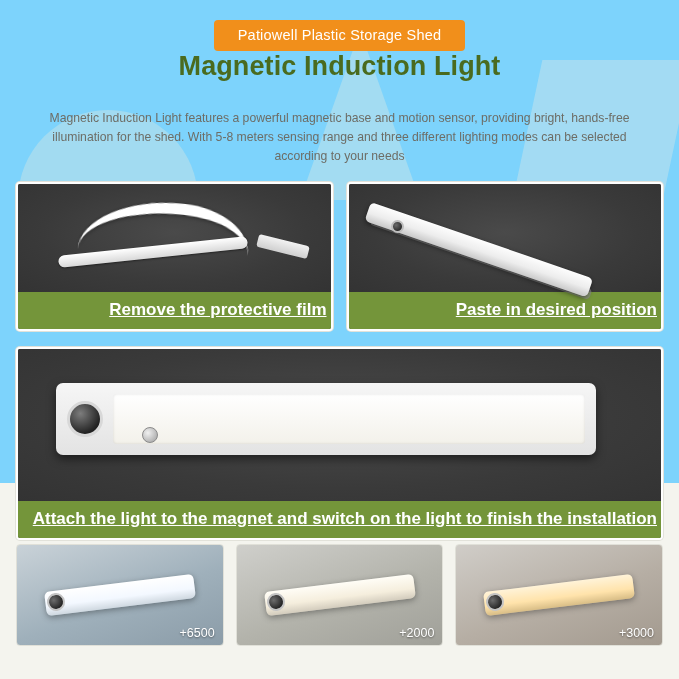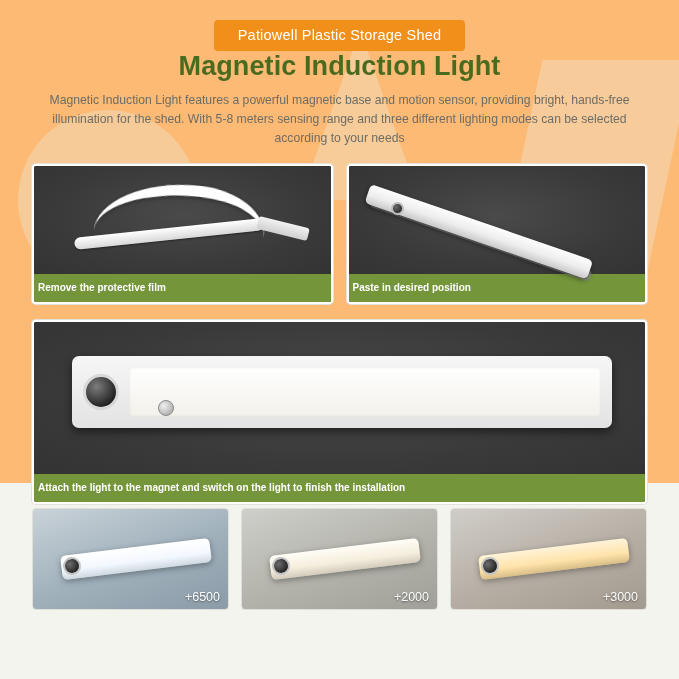--- a/index.html
+++ b/index.html
@@ -5,22 +5,22 @@
   * { box-sizing: border-box; margin: 0; padding: 0; }
   html, body {
     width: 679px; height: 679px;
     font-family: "Liberation Sans", sans-serif;
     background: #f4f4ee;
     overflow: hidden;
   }
   .page {
     position: relative;
     width: 679px; height: 483px;
-    background: #fdba74;
-    padding: 0 32px;
+    background: #7dd3fc;
+    padding: 0 16px;
   }
   
   .wm {
     position: absolute;
     opacity: 0.35;
     pointer-events: none;
   }
   .wm1 {
     left: 18px; top: 110px;
     width: 180px; height: 180px;
@@ -57,21 +57,21 @@
     font-size: 27px;
     font-weight: bold;
     letter-spacing: .1px;
   }
   .desc {
     position: relative; z-index: 2;
     text-align: center;
     color: #6d6d66;
     font-size: 12.2px;
     line-height: 1.55;
-    margin: 9px auto 0;
+    margin: 27px auto 0;
     max-width: 626px;
   }
 
   .row {
     position: relative; z-index: 2;
     display: flex;
     gap: 14px;
     margin-top: 16px;
   }
   .card {
@@ -84,24 +84,25 @@
     box-shadow: 0 0 0 1px #e2e2da;
   }
   .card-img {
     position: relative;
     height: 108px;
     background: radial-gradient(ellipse at 50% 45%, #4a4a4a 0%, #3a3a3a 60%, #333333 100%);
   }
   .caption {
     background: #74953a;
     color: #ffffff;
-    text-align: left;
-    font-size: 10px;
+    text-align: right;
+    font-size: 17px;
     font-weight: bold;
     padding: 8px 4px 9px;
+    text-decoration: underline;
   }
   .card.wide .card-img { height: 152px; }
 
   
   .film {
     position: absolute;
     left: 40px; top: 62px;
     width: 190px; height: 12px;
     background: linear-gradient(180deg,#ffffff,#d8d8d8);
     border-radius: 6px;

